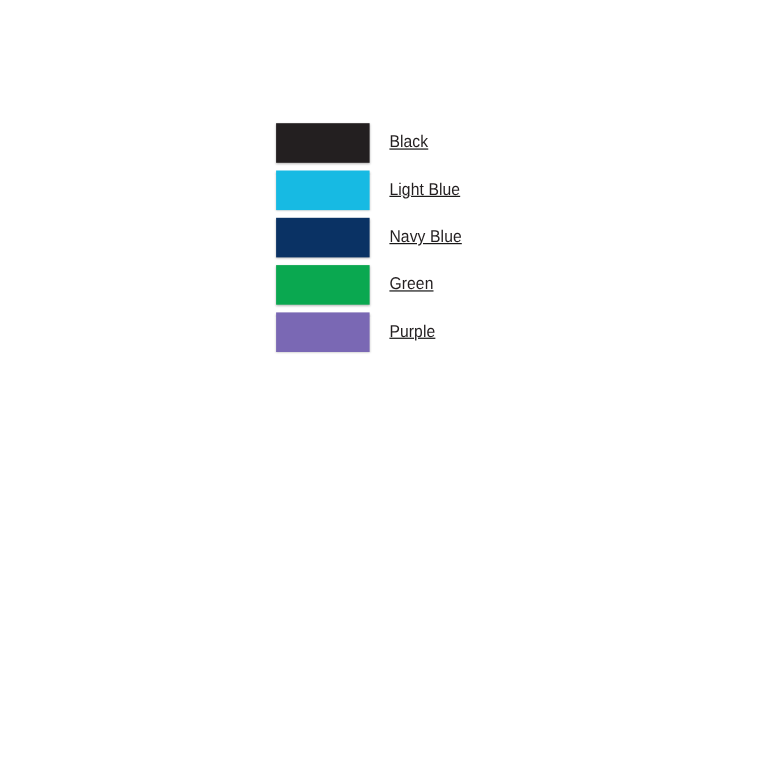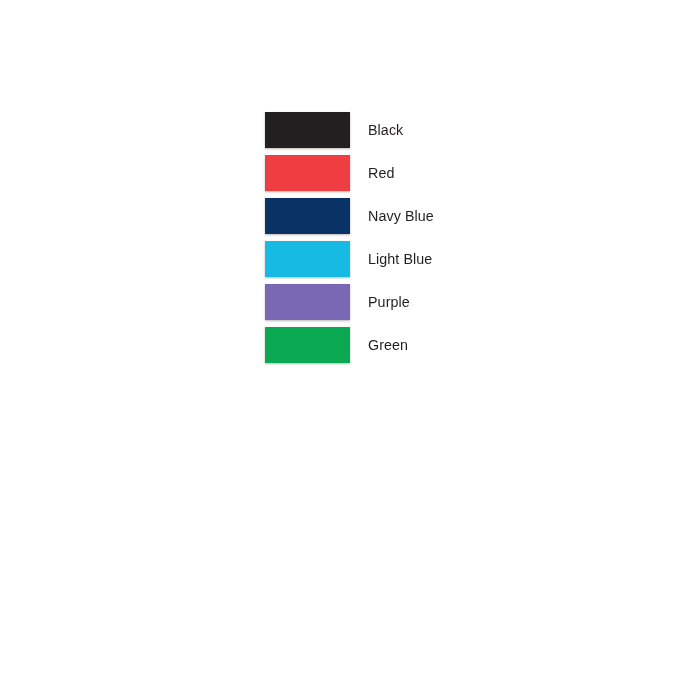--- a/index.html
+++ b/index.html
@@ -11,23 +11,24 @@
     width: 700px;
     height: 700px;
     background: #ffffff;
     font-family: "Liberation Sans", sans-serif;
     overflow: hidden;
     position: relative;
   }
 
   #color-chart {
     position: absolute;
-    left: 265px;
+    left: 251px;
     top: 112px;
     width: 300px;
+    text-decoration: underline;
   }
 
   .swatch-row {
     position: relative;
     height: 36px;
     margin-bottom: 7px;
     display: flex;
     align-items: center;
   }
 
@@ -58,32 +59,28 @@
 </style>
 </head>
 <body>
 
 <div id="color-chart">
     <div class="swatch-row">
       <div class="swatch-chip" title="#231f20" style="background-color: rgb(35, 31, 32);"></div>
       <span class="swatch-label">Black</span>
     </div>
     <div class="swatch-row">
-      <div class="swatch-chip" title="#ef3e42" style="background-color: rgb(239, 62, 66);"></div>
-      <span class="swatch-label">Red</span>
+      <div class="swatch-chip" title="#17bae3" style="background-color: rgb(23, 186, 227);"></div>
+      <span class="swatch-label">Light Blue</span>
     </div>
     <div class="swatch-row">
       <div class="swatch-chip" title="#0a3264" style="background-color: rgb(10, 50, 100);"></div>
       <span class="swatch-label">Navy Blue</span>
     </div>
     <div class="swatch-row">
-      <div class="swatch-chip" title="#17bae3" style="background-color: rgb(23, 186, 227);"></div>
-      <span class="swatch-label">Light Blue</span>
+      <div class="swatch-chip" title="#0aa850" style="background-color: rgb(10, 168, 80);"></div>
+      <span class="swatch-label">Green</span>
     </div>
     <div class="swatch-row">
       <div class="swatch-chip" title="#7a68b4" style="background-color: rgb(122, 104, 180);"></div>
       <span class="swatch-label">Purple</span>
     </div>
-    <div class="swatch-row">
-      <div class="swatch-chip" title="#0aa850" style="background-color: rgb(10, 168, 80);"></div>
-      <span class="swatch-label">Green</span>
-    </div>
   </div>
 
 </body></html>

